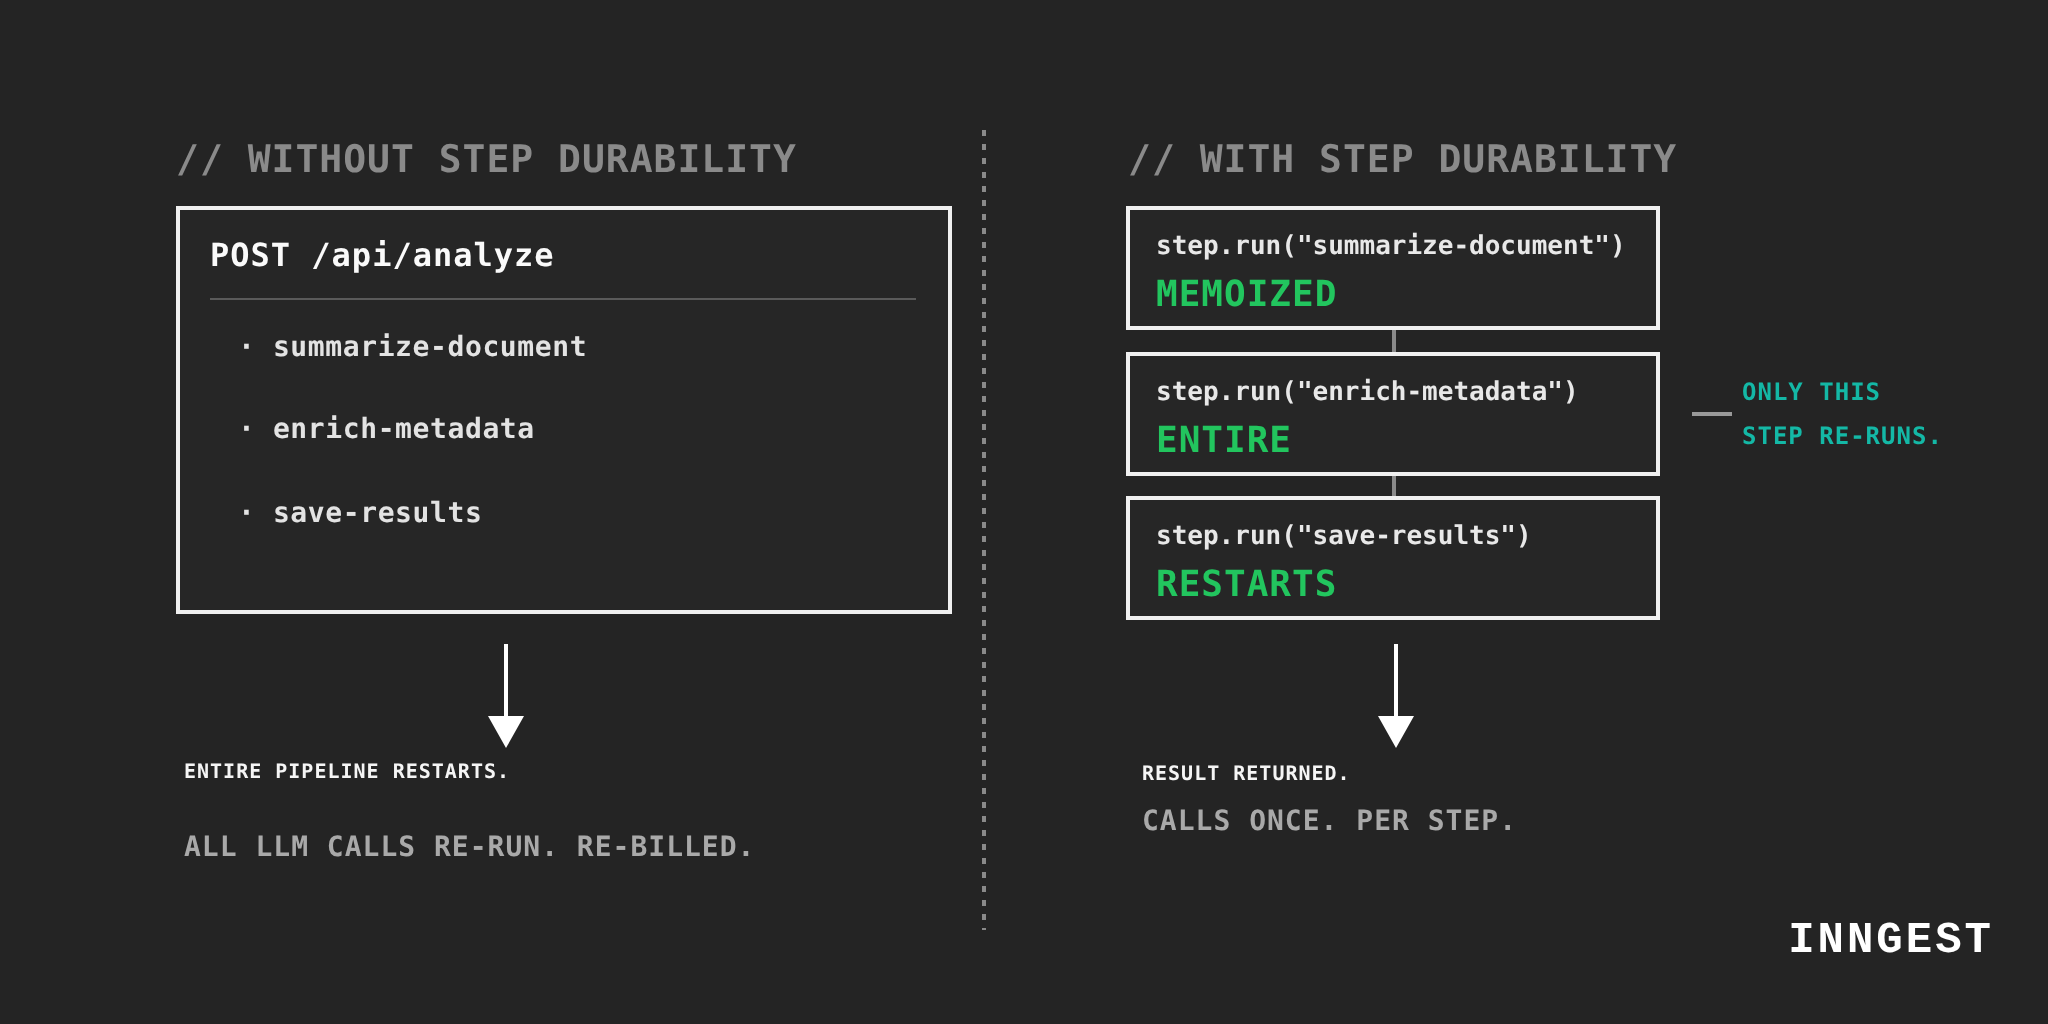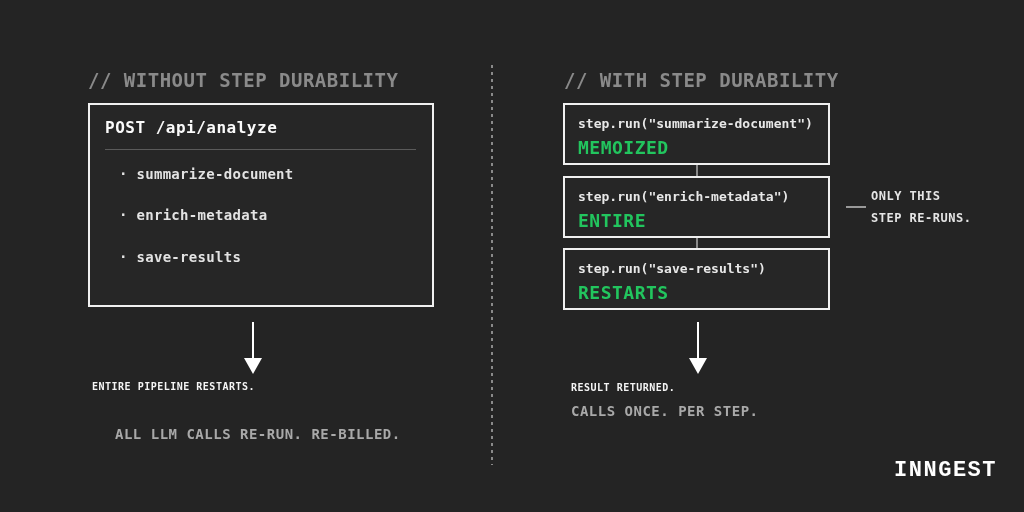--- a/index.html
+++ b/index.html
@@ -46,21 +46,21 @@
   }
   .result-strong {
     font-size:10px; font-weight:bold; color:#f5f5f5;
     letter-spacing:0.5px; line-height:1.2; white-space:pre;
   }
   .result-sub {
     font-size:14px; font-weight:bold; color:#a9a9a9;
     letter-spacing:0.5px; line-height:1.2; white-space:pre;
   }
   .annot {
-    font-size:12px; font-weight:bold; color:#e5e5e5;
+    font-size:12px; font-weight:bold; color:#14b8a6;
     letter-spacing:0.5px; line-height:1.2; white-space:pre;
   }
   .arrow-stem { width:2px; height:37px; background:#ffffff; }
   .arrow-head {
     width:0; height:0;
     border-left:9px solid transparent;
     border-right:9px solid transparent;
     border-top:16px solid #ffffff;
   }
   .connector { width:2px; background:#8a8a8a; }
@@ -73,35 +73,35 @@
     font-family:Liberation Mono, monospace;
     font-weight:bold; font-size:22px; color:#ffffff;
     letter-spacing:1.5px; line-height:1;text-align:center;
   }
 </style>
 </head>
 <body>
 
 <div class="abs sec-header" style="left:88px; top:71px;">// WITHOUT STEP DURABILITY</div>
 
-<div class="abs panel-box" style="left:88px; top:103px; width:346px; height:204px;">
+<div class="abs panel-box" style="left:88px; top:103px; width:388px; height:204px;">
   <div class="code-title">POST /api/analyze</div>
   <div class="box-divider"></div>
   <div class="bullet" style="top:102px;">· enrich-metadata</div>
   <div class="bullet" style="top:61px;">· summarize-document</div>
   <div class="bullet" style="top:144px;">· save-results</div>
 </div>
 
 <div class="abs">
   <div class="abs arrow-stem" style="left:252px; top:322px;"></div>
   <div class="abs arrow-head" style="left:244px; top:358px;"></div>
 </div>
 
 <div class="abs result-strong" style="left:92px; top:381px;">ENTIRE PIPELINE RESTARTS.</div>
-<div class="abs result-sub" style="left:92px; top:426px;margin-left:23px;">ALL LLM CALLS RE-RUN. RE-BILLED.</div>
+<div class="abs result-sub" style="left:92px; top:416px;">ALL LLM CALLS RE-RUN. RE-BILLED.</div>
 
 <div class="abs dotted-divider" style="left:491px; top:65px;"></div>
 
 <div class="abs sec-header" style="left:564px; top:71px;">// WITH STEP DURABILITY</div>
 
 <div class="abs panel-box" style="left:563px; top:103px; width:267px; height:62px;">
   <div class="step-code">step.run("summarize-document")</div>
   <div class="step-status">MEMOIZED</div>
 </div>
 

